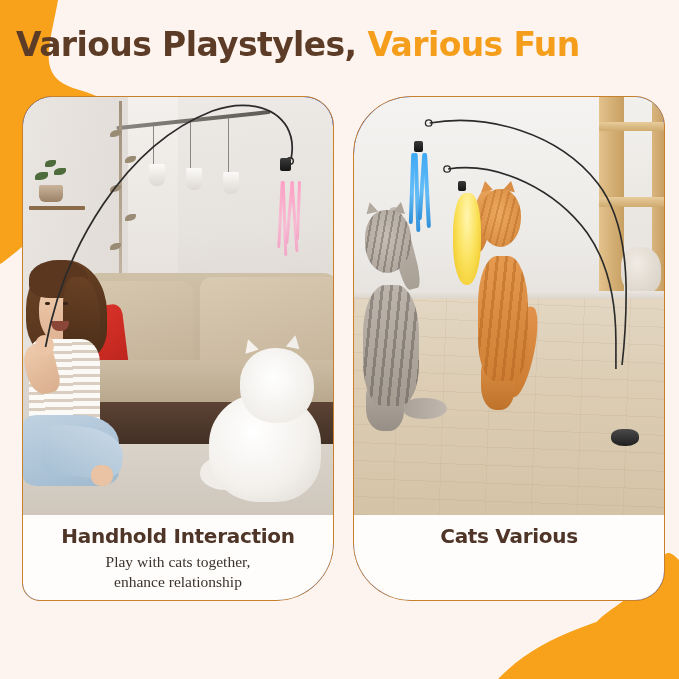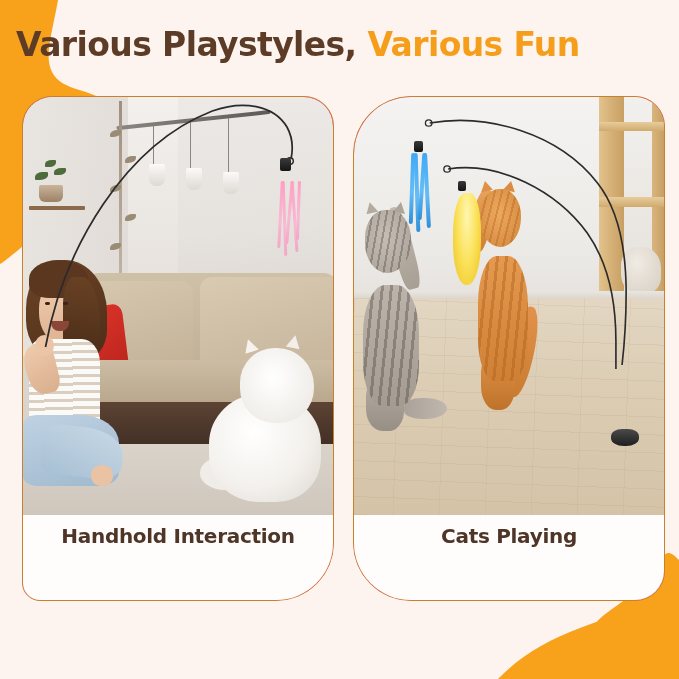--- a/index.html
+++ b/index.html
@@ -62,21 +62,21 @@
     width: 679px;
     height: 520px;
     z-index: 4;
   }
 
   .card {
     position: absolute;
     top: 0;
     width: 312px;
     height: 505px;
-    background: #ec4899;
+    background: #1d4ed8;
     border: 1.6px solid #C9802A;
     box-sizing: border-box;
     overflow: hidden;
   }
   .card-left {
     left: 22px;
     border-radius: 30px 30px 58px 18px;
   }
   .card-right {
     left: 353px;
@@ -541,20 +541,24 @@
           <div class="p1-streamer" style="left:82.5%;top:20%;height:16%;transform:rotate(3deg);"></div>
           <div class="p1-streamer" style="left:84%;top:20%;height:18%;transform:rotate(-2deg);"></div>
           <div class="p1-streamer" style="left:85.5%;top:20%;height:15%;transform:rotate(5deg);"></div>
           <div class="p1-streamer" style="left:87%;top:20%;height:17%;transform:rotate(-4deg);"></div>
           <div class="p1-streamer" style="left:88.3%;top:20%;height:14%;transform:rotate(2deg);"></div>
         </div>
       </div>
 
       <div class="caption">
         <div class="cap-title">Handhold Interaction</div>
+        <div class="cap-sub">
+          <span>Play with cats together,</span><br>
+          <span>enhance relationship</span>
+        </div>
       </div>
     </div>
 
     <div class="card card-right">
       <div class="photo">
         <div class="scene">
           <div class="p2-wall"></div>
           <div class="p2-shelf-bg"></div>
           <div class="p2-shelf-frame"></div>
           <div class="p2-shelf-frame2"></div>
@@ -595,18 +599,18 @@
           <div class="p2-blue-streamer" style="left:19.6%;top:13.5%;height:19%;transform:rotate(-2deg);"></div>
           <div class="p2-blue-streamer" style="left:21.2%;top:13.5%;height:16%;transform:rotate(4deg);"></div>
           <div class="p2-blue-streamer" style="left:22.8%;top:13.5%;height:18%;transform:rotate(-3deg);"></div>
 
           <div class="p2-yellow-clip"></div>
           <div class="p2-yellow-feather"></div>
         </div>
       </div>
 
       <div class="caption">
-        <div class="cap-title">Cats Playing</div>
+        <div class="cap-title">Cats Various</div>
       </div>
     </div>
 
   </div>
 </div>
 
 </body></html>

